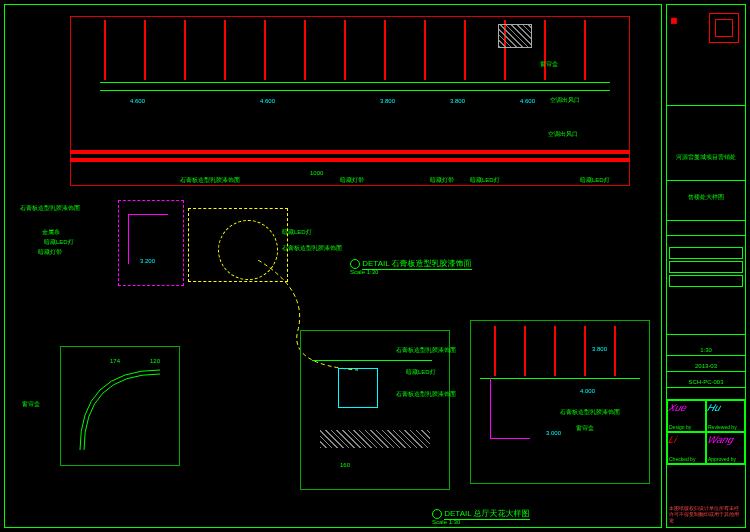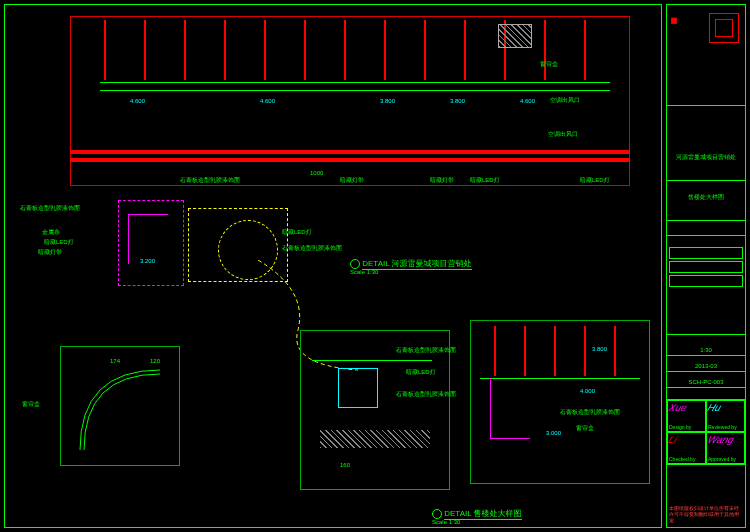--- a/index.html
+++ b/index.html
@@ -65,21 +65,21 @@
 <div class="label cyan" style="left:130px;top:98px">4.600</div>
 <div class="label cyan" style="left:260px;top:98px">4.600</div>
 <div class="label cyan" style="left:380px;top:98px">3.800</div>
 <div class="label cyan" style="left:450px;top:98px">3.800</div>
 <div class="label cyan" style="left:520px;top:98px">4.600</div>
 
 <div class="label" style="left:310px;top:170px">1000</div>
 
 <div class="det-title" style="left:350px;top:258px">
   <span style="display:inline-block;width:10px;height:10px;border:1px solid #0f0;border-radius:50%;vertical-align:middle"></span>
-  <span class="uline">DETAIL 河源雷曼城项目营销处</span>
+  <span class="uline">DETAIL 石膏板造型乳胶漆饰面</span>
   <div class="scale">Scale 1:30</div>
 </div>
 
 <div class="dashed-box" style="left:118px;top:200px;width:66px;height:86px;border-color:#f0f"></div>
 <div class="magentaline" style="left:128px;top:214px;width:40px;height:1px"></div>
 <div class="magentaline" style="left:128px;top:214px;width:1px;height:50px"></div>
 <div class="label" style="left:20px;top:204px">石膏板造型乳胶漆饰面</div>
 <div class="label" style="left:42px;top:228px">金属条</div>
 <div class="label" style="left:44px;top:238px">暗藏LED灯</div>
 <div class="label" style="left:38px;top:248px">暗藏灯带</div>
@@ -122,21 +122,21 @@
 <div class="magentaline" style="left:490px;top:378px;width:1px;height:60px"></div>
 <div class="magentaline" style="left:490px;top:438px;width:40px;height:1px"></div>
 <div class="label cyan" style="left:592px;top:346px">3.800</div>
 <div class="label cyan" style="left:580px;top:388px">4.000</div>
 <div class="label cyan" style="left:546px;top:430px">3.000</div>
 <div class="label" style="left:560px;top:408px">石膏板造型乳胶漆饰面</div>
 <div class="label" style="left:576px;top:424px">窗帘盒</div>
 
 <div class="det-title" style="left:432px;top:508px">
   <span style="display:inline-block;width:10px;height:10px;border:1px solid #0f0;border-radius:50%;vertical-align:middle"></span>
-  <span class="uline">DETAIL 售楼处大样图</span>
+  <span class="uline">DETAIL 总厅天花大样图</span>
   <div class="scale">Scale 1:30</div>
 </div>
 
 <div class="titleblock">
   <div class="redtxt" style="position:absolute;left:2px;top:8px;height:90px">深圳市洪涛装饰工程有限公司</div>
   <div class="redlogo" style="position:absolute;right:6px;top:8px;width:30px;height:30px">
     <div style="position:absolute;left:5px;top:5px;width:18px;height:18px;border:1px solid #f00"></div>
   </div>
   <div style="position:absolute;top:100px;left:0;right:0;border-top:1px solid #0f0"></div>
   <div class="tb-row" style="position:absolute;top:146px;left:0;right:0;height:30px">河源雷曼城项目营销处</div>

